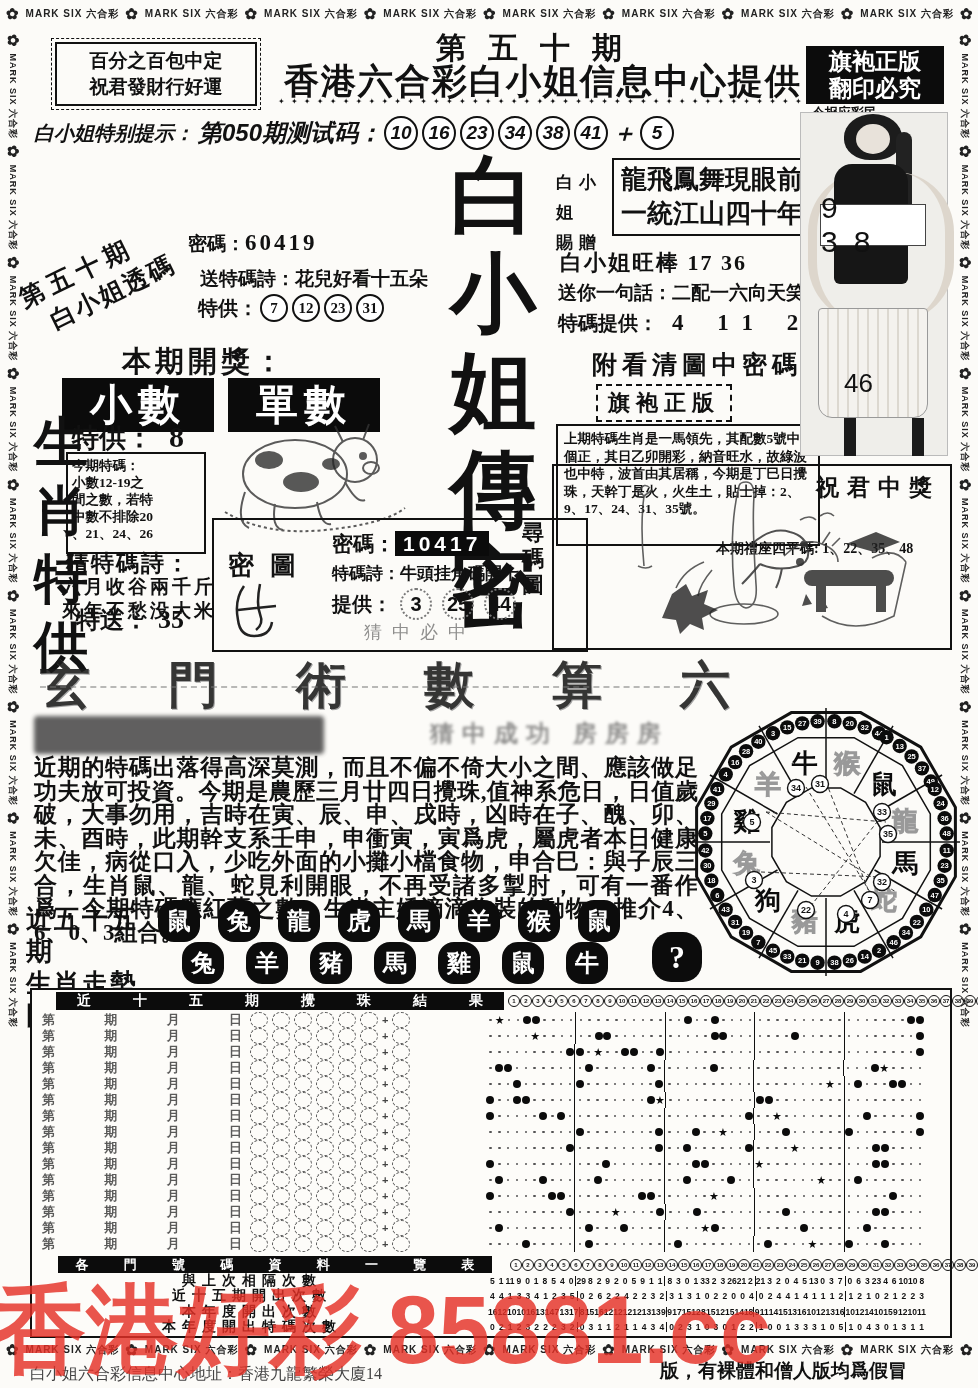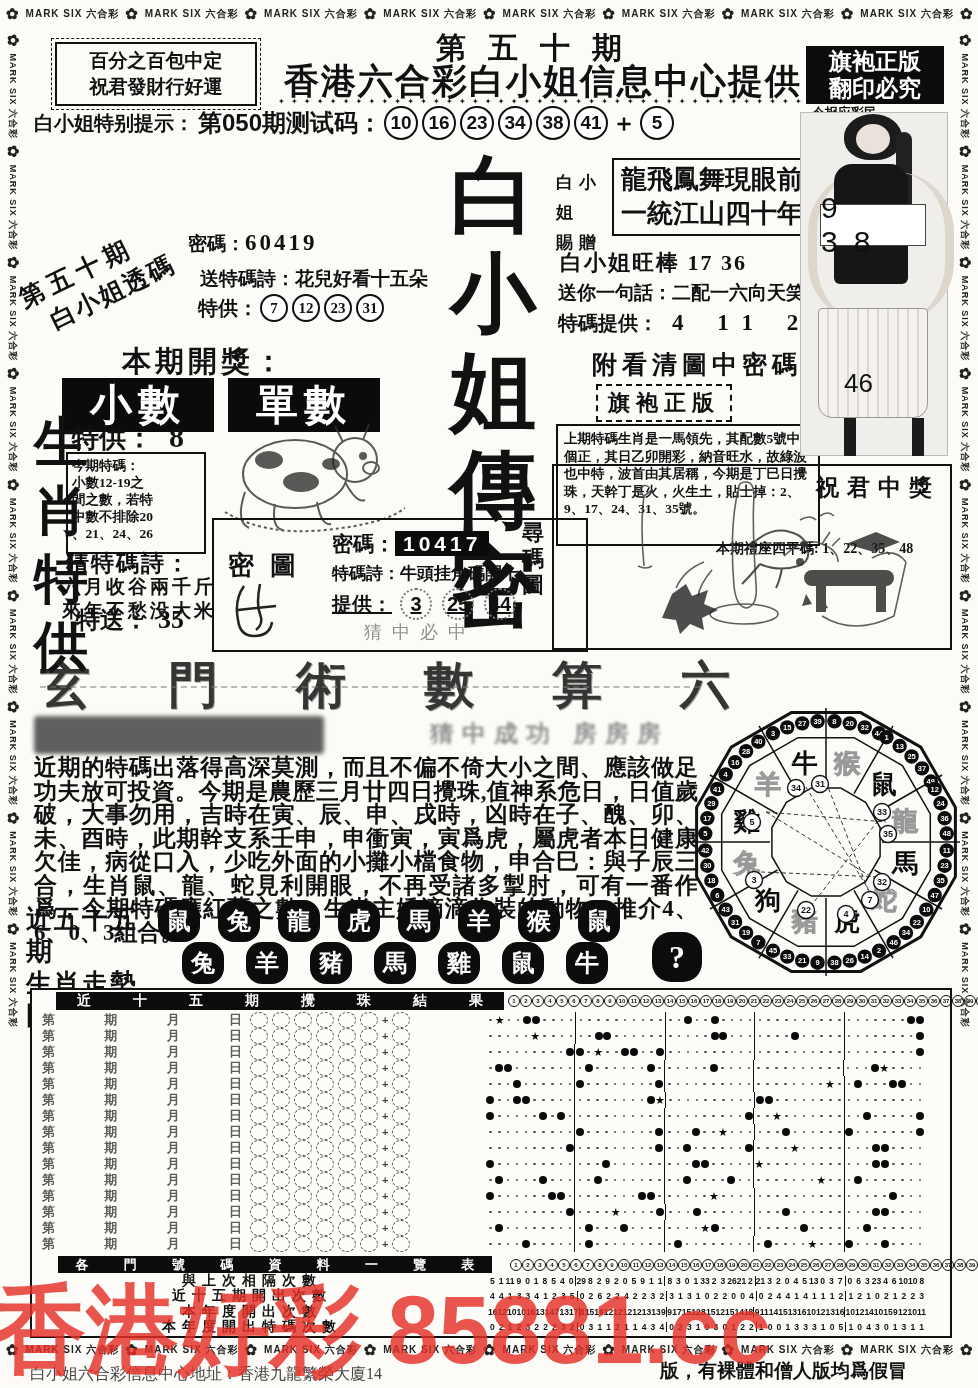--- a/index.html
+++ b/index.html
@@ -19,21 +19,21 @@
       display:flex;flex-direction:column;justify-content:center;align-items:center;font-weight:bold;font-size:19px;
       font-family:"Liberation Serif",serif;}
   #issue-no{left:300px;top:28px;width:480px;text-align:center;font-size:30px;font-weight:bold;
       font-family:"Liberation Serif",serif;letter-spacing:22px;}
   #main-title{left:278px;top:58px;width:530px;text-align:center;font-size:35px;font-weight:bold;
       font-family:"Liberation Serif",serif;letter-spacing:2px;white-space:nowrap;}
   #title-stars{left:278px;top:97px;width:530px;font-size:8px;letter-spacing:2px;overflow:hidden;white-space:nowrap;color:#111;}
   #stamp{left:806px;top:46px;width:138px;height:58px;background:#0c0c0c;color:#fff;display:flex;flex-direction:column;
       align-items:center;justify-content:center;font-size:23px;font-weight:bold;font-family:"Liberation Serif",serif;line-height:27px;}
   #promo{left:812px;top:106px;width:112px;font-size:13px;font-weight:bold;line-height:14px;}
-  #tip-line{left:34px;top:106px;width:740px;display:flex;align-items:center;white-space:nowrap;}
+  #tip-line{left:34px;top:116px;width:740px;display:flex;align-items:center;white-space:nowrap;font-style:italic;}
   #tip-label{font-size:20px;font-weight:bold;}
   #tip-bold{font-size:24px;font-weight:bold;margin-left:4px;}
   .cnum{display:inline-flex;width:30px;height:30px;border:2px solid #111;border-radius:50%;
       align-items:center;justify-content:center;font-size:19px;font-weight:bold;margin:0 2px;background:#fff;}
   .cnum.small{width:24px;height:24px;font-size:15px;border-width:2px;}
   #tip-plus{font-size:24px;font-weight:bold;margin:0 2px;}
   
   #diag{left:18px;top:238px;width:200px;transform:rotate(-26deg);font-family:"Liberation Serif",serif;font-weight:bold;}
   #diag .l1{font-size:25px;letter-spacing:6px;}
   #diag .l2{font-size:25px;letter-spacing:2px;margin-left:18px;}
@@ -59,21 +59,21 @@
   
   #vert-mid{left:438px;top:150px;width:110px;display:flex;flex-direction:column;align-items:center;gap:6px;
       font-size:86px;font-weight:bold;font-family:"Liberation Serif",serif;line-height:92px;}
   #vert-small{left:520px;top:520px;width:26px;font-size:22px;font-weight:bold;font-family:"Liberation Serif",serif;line-height:26px;text-align:center;}
   
   #mitu-box{left:212px;top:518px;width:348px;height:130px;border:2px solid #111;padding-left:24px;}
   #mitu-label{position:absolute;left:14px;top:28px;font-size:26px;font-weight:bold;font-family:"Liberation Serif",serif;letter-spacing:16px;width:110px;}
   #mitu-mima{position:absolute;left:118px;top:10px;font-size:21px;font-weight:bold;}
   #mitu-mima .inv{background:#0b0b0b;color:#fff;padding:1px 8px;letter-spacing:4px;}
   #mitu-poem{position:absolute;left:118px;top:42px;font-size:17px;font-weight:bold;font-family:"Liberation Serif",serif;}
-  #mitu-tigong{position:absolute;left:118px;top:68px;font-size:20px;font-weight:bold;display:flex;align-items:center;gap:8px;text-decoration:underline;}
+  #mitu-tigong{position:absolute;left:118px;top:68px;font-size:20px;font-weight:bold;display:flex;align-items:center;gap:8px;}
   #mitu-faded{position:absolute;left:150px;top:100px;font-size:18px;font-family:"Liberation Serif",serif;color:#555;opacity:.65;letter-spacing:10px;}
   .ghost-circle{display:inline-flex;width:28px;height:28px;border:2px dotted #777;border-radius:50%;align-items:center;justify-content:center;}
   
   #gift{left:556px;top:168px;width:56px;font-size:17px;font-weight:bold;line-height:30px;letter-spacing:6px;}
   #slogan-box{left:612px;top:158px;width:196px;height:74px;border:2px solid #111;display:flex;flex-direction:column;
       justify-content:center;align-items:center;font-size:26px;font-weight:bold;font-family:"Liberation Serif",serif;line-height:34px;white-space:nowrap;}
   #wang{left:560px;top:248px;font-size:22px;letter-spacing:2px;}
   #sentence{left:558px;top:280px;font-size:19px;}
   #tmprov{left:558px;top:310px;font-size:20px;}
   #tmprov b{letter-spacing:14px;margin-left:14px;font-size:23px;}

